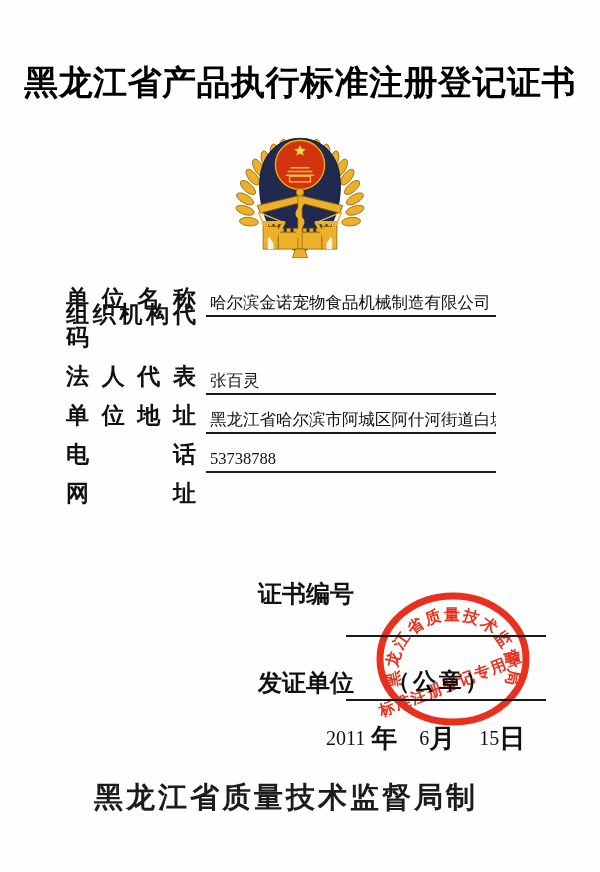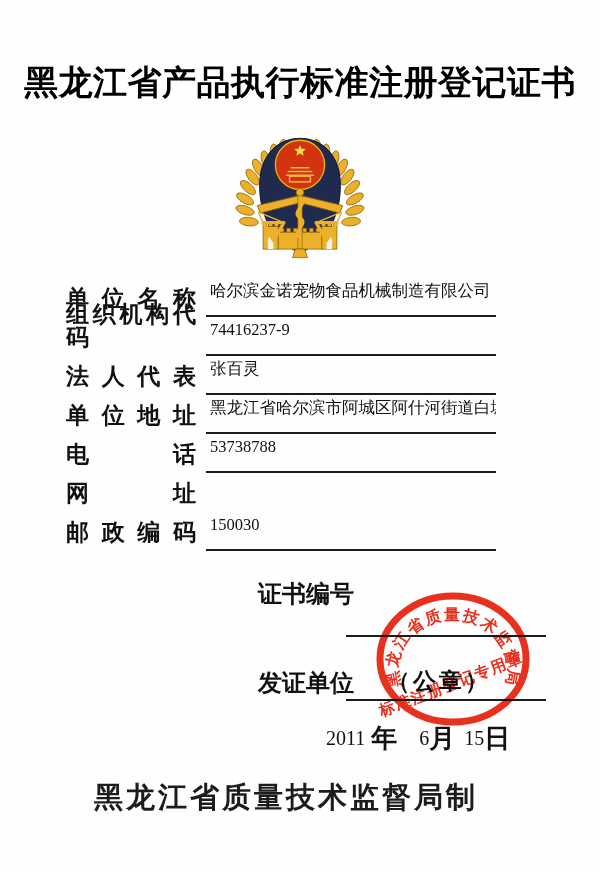--- a/index.html
+++ b/index.html
@@ -20,21 +20,21 @@
   }
   
   .form { position:absolute; top:278px; left:66px; width:430px; }
   .form-row { display:flex; align-items:flex-end; height:39px; }
   .field-label {
     width:130px; font-size:23px; font-weight:700; line-height:1;
     margin-bottom:7px; text-align:justify; text-align-last:justify;
   }
   .field-value {
     flex:1; margin-left:10px; border-bottom:2.5px solid #1b1b1b;
-    font-size:16.5px; line-height:1.15; padding:0 2px 14px 4px;
+    font-size:16.5px; line-height:1.15; padding:0 2px 2px 4px;
     white-space:pre; overflow:hidden;
   }
   
   .issue-label { position:absolute; font-size:24px; font-weight:700; white-space:nowrap; }
   .cert-no-label { top:578px; left:258px; }
   .issuer-label  { top:667px; left:258px; }
   .issue-line {
     position:absolute; height:26px; width:200px; left:346px;
     border-bottom:2.5px solid #1b1b1b; font-size:16px; padding-left:6px;
   }
@@ -43,21 +43,21 @@
   .issuer-value {
     position:absolute; top:666px; left:387px;
     font-size:23px; font-weight:700; letter-spacing:3px; white-space:nowrap;
   }
   .date-row {
     position:absolute; top:721px; left:326px; display:flex; align-items:center;
     white-space:nowrap;
   }
   .date-num { font-size:20px; }
   .date-cjk { font-size:26px; font-weight:700; }
-  .gap-s { margin-left:6px; } .gap-m { margin-left:9px; } .gap-l { margin-left:22px; }
+  .gap-s { margin-left:6px; } .gap-m { margin-left:24px; } .gap-l { margin-left:22px; }
   
   .seal-wrap {
     position:absolute; top:585px; left:367px; width:172px; height:152px;
     mix-blend-mode:multiply; opacity:.93; pointer-events:none;
   }
   
   .footer-line {
     position:absolute; top:778px; left:0; width:100%;
     text-align:center; font-size:29px; font-weight:600; letter-spacing:3px;
     color:#1c1c1c; transform:translateX(-14px); white-space:nowrap;
@@ -144,40 +144,35 @@
     </svg>
   </div>
 
   <div class="form">
     <div class="form-row">
       <div class="field-label">单位名称</div>
       <div class="field-value">哈尔滨金诺宠物食品机械制造有限公司</div>
     </div>
     <div class="form-row">
       <div class="field-label">组织机构代码</div>
-      <div class="field-value">74416237-9</div>
     </div>
     <div class="form-row">
       <div class="field-label">法人代表</div>
       <div class="field-value">张百灵</div>
     </div>
     <div class="form-row">
       <div class="field-label">单位地址</div>
       <div class="field-value">黑龙江省哈尔滨市阿城区阿什河街道白城村</div>
     </div>
     <div class="form-row">
       <div class="field-label">电话</div>
       <div class="field-value">53738788</div>
     </div>
     <div class="form-row">
       <div class="field-label">网址</div>
-    </div>
-    <div class="form-row">
-      <div class="field-label">邮政编码</div>
-      <div class="field-value">150030</div>
     </div>
   </div>
 
   <div class="issue-label cert-no-label">证书编号</div>
   <div class="issue-line cert-no-line"></div>
 
   <div class="issue-label issuer-label">发证单位</div>
   <div class="issuer-value">（公章）</div>
   <div class="issue-line issuer-line"></div>
 

